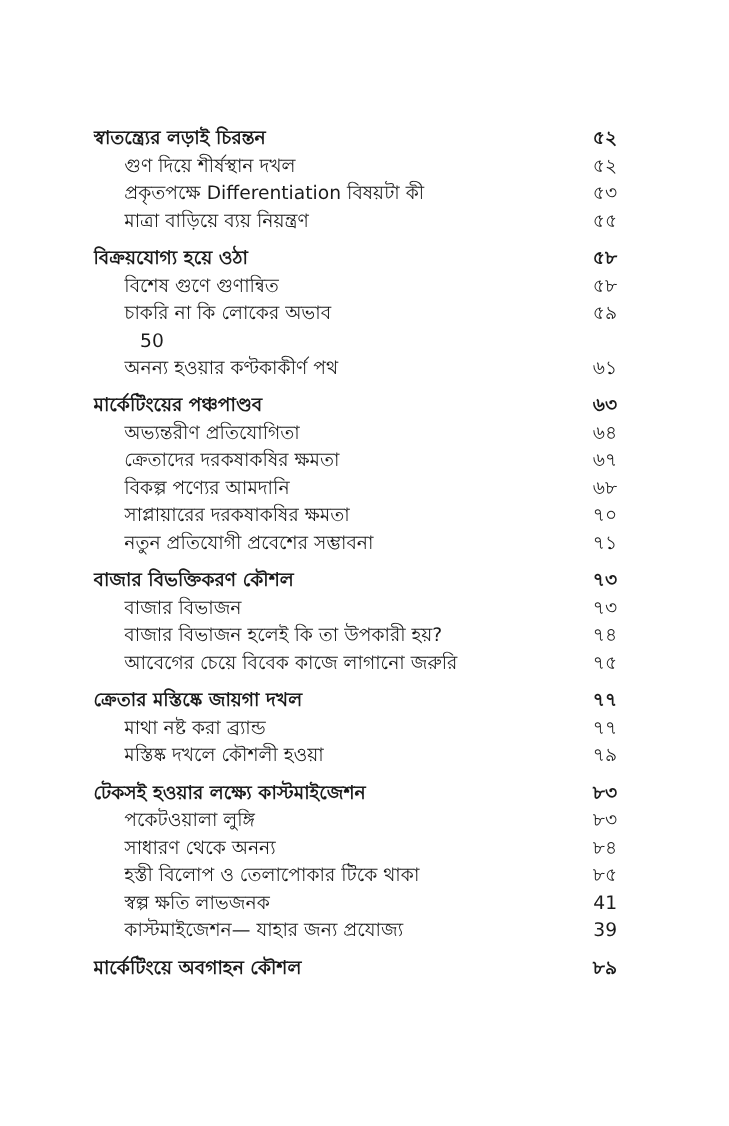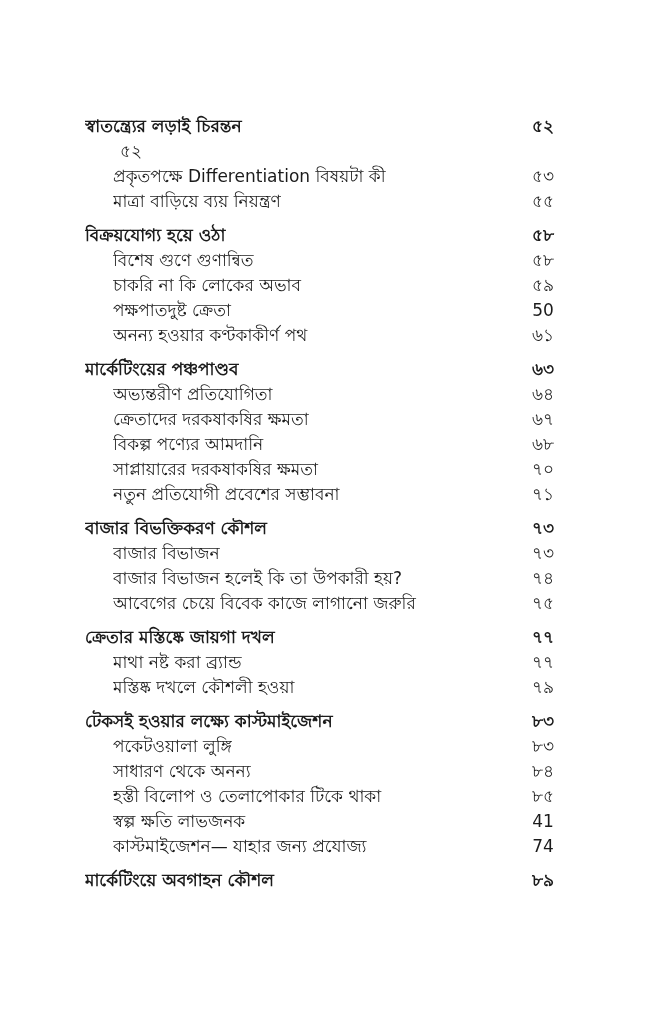--- a/index.html
+++ b/index.html
@@ -35,21 +35,21 @@
     line-height: 25px;
   }
   .row .title {
     flex: 1 1 auto;
     white-space: nowrap;
     overflow: hidden;
   }
   .row .pagenum {
     flex: 0 0 auto;
     min-width: 36px;
-    text-align: center;
+    text-align: right;
   }
   .row.heading .title,
   .row.heading .pagenum {
     font-weight: 700;
   }
   .row.item {
     padding-left: 28px;
   }
 </style>
 </head>
@@ -57,20 +57,21 @@
 
 <div class="page">
   <div class="toc">
 
     <div class="toc-section">
       <div class="row heading">
         <span class="title">স্বাতন্ত্র্যের লড়াই চিরন্তন</span>
         <span class="pagenum">৫২</span>
       </div>
       <div class="row item">
+        <span class="title">গুণ দিয়ে শীর্ষস্থান দখল</span>
         <span class="pagenum">৫২</span>
       </div>
       <div class="row item">
         <span class="title">প্রকৃতপক্ষে Differentiation বিষয়টা কী</span>
         <span class="pagenum">৫৩</span>
       </div>
       <div class="row item">
         <span class="title">মাত্রা বাড়িয়ে ব্যয় নিয়ন্ত্রণ</span>
         <span class="pagenum">৫৫</span>
       </div>
@@ -83,21 +84,20 @@
       </div>
       <div class="row item">
         <span class="title">বিশেষ গুণে গুণান্বিত</span>
         <span class="pagenum">৫৮</span>
       </div>
       <div class="row item">
         <span class="title">চাকরি না কি লোকের অভাব</span>
         <span class="pagenum">৫৯</span>
       </div>
       <div class="row item">
-        <span class="title">পক্ষপাতদুষ্ট ক্রেতা</span>
         <span class="pagenum">50</span>
       </div>
       <div class="row item">
         <span class="title">অনন্য হওয়ার কণ্টকাকীর্ণ পথ</span>
         <span class="pagenum">৬১</span>
       </div>
     </div>
 
     <div class="toc-section">
       <div class="row heading">
@@ -176,21 +176,21 @@
       <div class="row item">
         <span class="title">হস্তী বিলোপ ও তেলাপোকার টিকে থাকা</span>
         <span class="pagenum">৮৫</span>
       </div>
       <div class="row item">
         <span class="title">স্বল্প ক্ষতি লাভজনক</span>
         <span class="pagenum">41</span>
       </div>
       <div class="row item">
         <span class="title">কাস্টমাইজেশন— যাহার জন্য প্রযোজ্য</span>
-        <span class="pagenum">74</span>
+        <span class="pagenum">39</span>
       </div>
     </div>
 
     <div class="toc-section">
       <div class="row heading">
         <span class="title">মার্কেটিংয়ে অবগাহন কৌশল</span>
         <span class="pagenum">৮৯</span>
       </div>
     </div>
 

